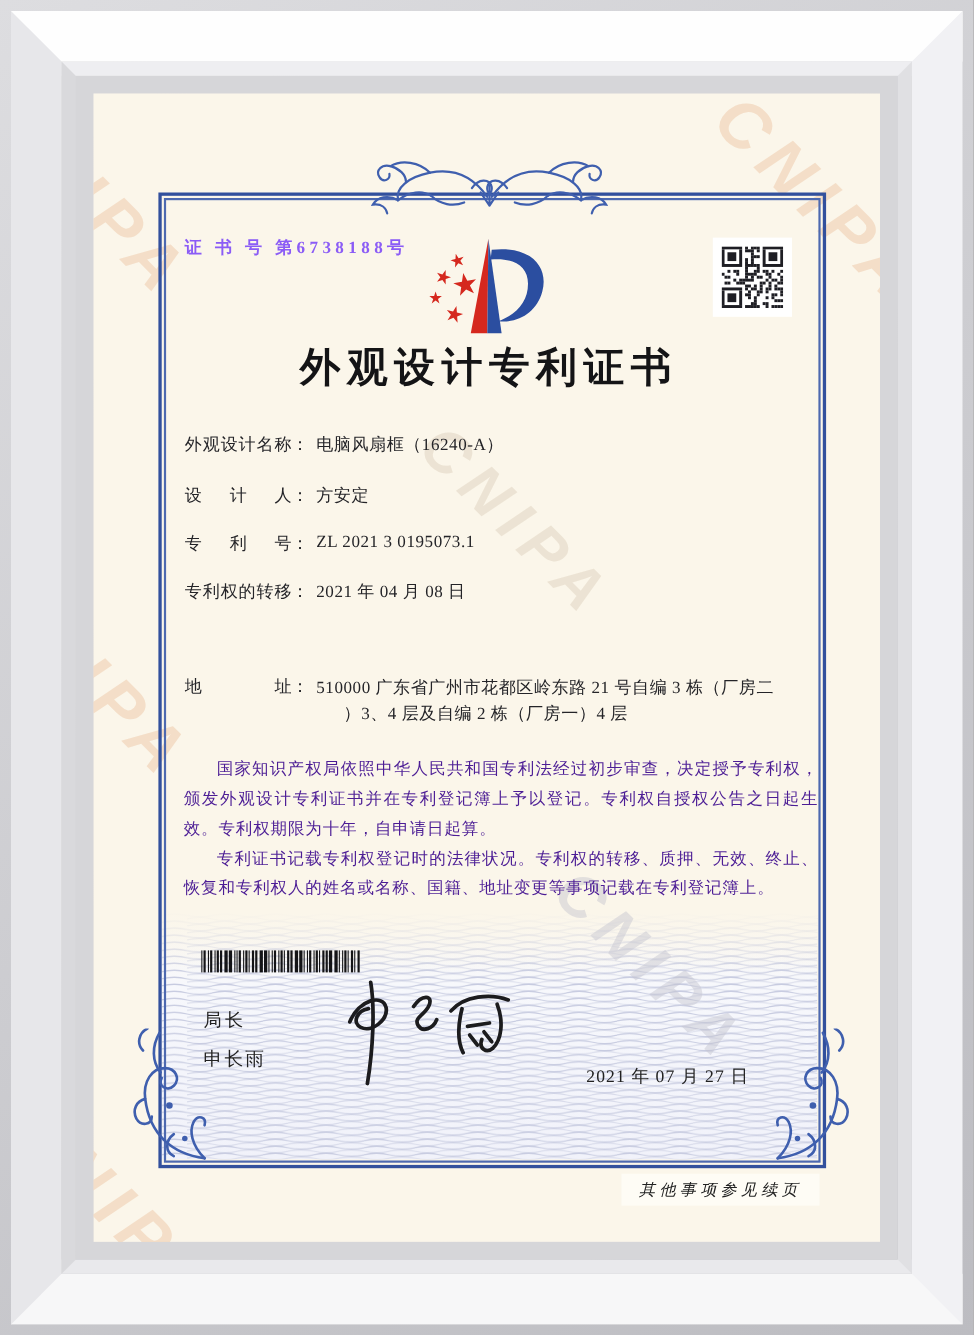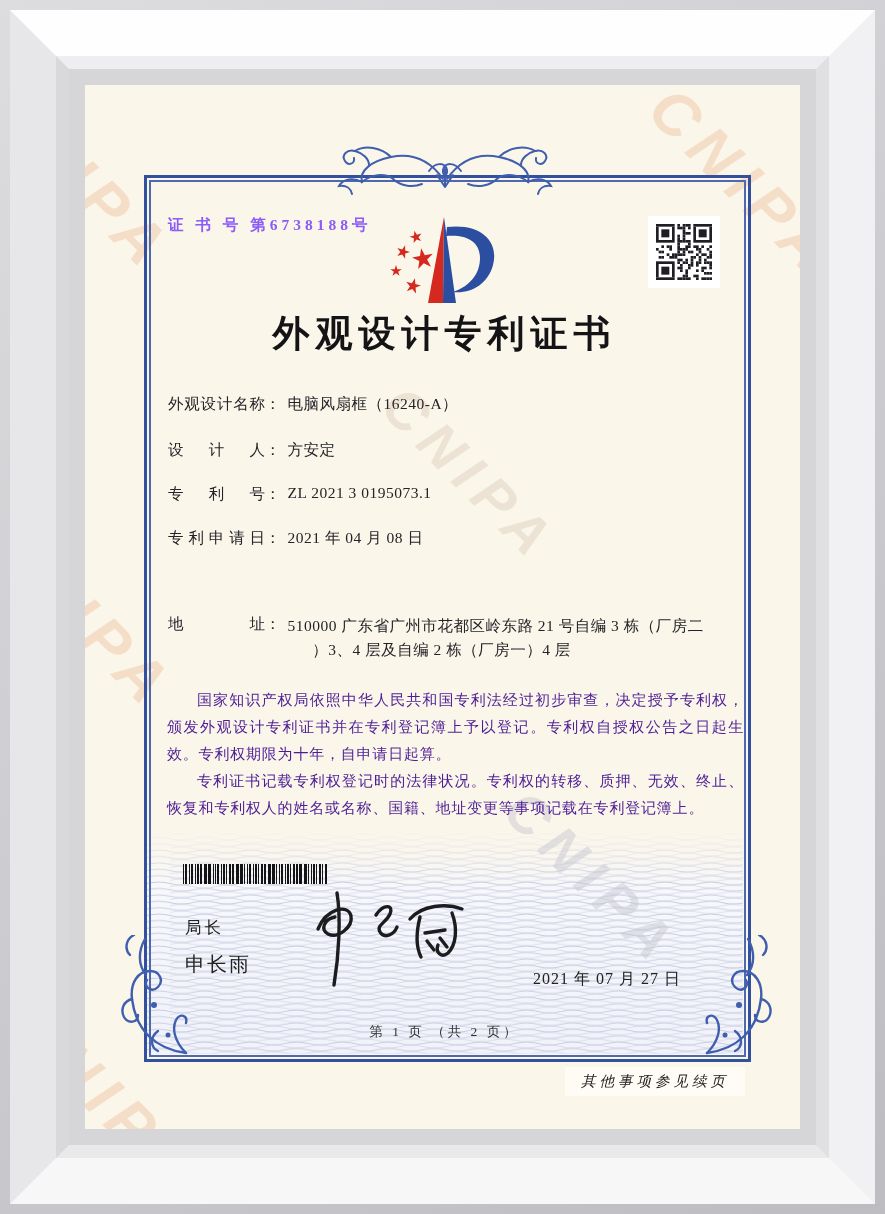--- a/index.html
+++ b/index.html
@@ -53,21 +53,21 @@
   
   .paras{position:absolute;left:82px;top:602px;width:577px;z-index:5;font-size:15px;
          line-height:27px;color:#4c1d95;text-align:justify;}
   .paras p{margin:0;text-indent:2em;letter-spacing:0.8px;}
   
   .barcode{position:absolute;left:98px;top:779px;width:192px;height:20px;z-index:5;
            display:flex;align-items:stretch;}
   .barcode span{display:block;background:#141416;height:100%;}
   .signer-title{position:absolute;left:100px;top:832px;z-index:5;font-size:16.5px;
                 letter-spacing:3px;color:#222;}
-  .signer-name{position:absolute;left:100px;top:866px;z-index:5;font-size:20px;
+  .signer-name{position:absolute;left:100px;top:866px;z-index:5;font-size:17px;
                letter-spacing:2px;color:#222;}
   .signature{position:absolute;left:205px;top:798px;z-index:6;}
   .issue-date{position:absolute;left:432px;top:884px;width:180px;z-index:5;
               text-align:center;font-size:16px;letter-spacing:1px;color:#222;}
   .page-info{position:absolute;left:59px;top:938px;width:601px;z-index:5;text-align:center;
              font-size:13.5px;letter-spacing:3px;color:#333;}
   .cont-note{position:absolute;left:59px;top:982px;width:601px;z-index:5;text-align:right;}
   .cont-note span{display:inline-block;background:#fefcf5;padding:5px 16px;font-size:14.5px;
                   font-style:italic;letter-spacing:4px;color:#222;}
 </style>
@@ -311,21 +311,21 @@
             <div class="row" style="top:309px">
               <span class="lab">外观设计名称</span><span class="col">：</span><span class="val">电脑风扇框（16240-A）</span>
             </div>
             <div class="row" style="top:355px">
               <span class="lab">设计人</span><span class="col">：</span><span class="val">方安定</span>
             </div>
             <div class="row" style="top:399px">
               <span class="lab">专利号</span><span class="col">：</span><span class="val">ZL 2021 3 0195073.1</span>
             </div>
             <div class="row" style="top:443px">
-              <span class="lab">专利申请日</span><span class="col">：</span><span class="val">2021 年 04 月 08 日</span>
+              <span class="lab">专利权的转移</span><span class="col">：</span><span class="val">2021 年 04 月 08 日</span>
             </div>
             <div class="row" style="top:529px">
               <span class="lab">地址</span><span class="col">：</span><span class="val addr-val"><span>510000 广东省广州市花都区岭东路 21 号自编 3 栋（厂房二</span><span class="addr-l2">）3、4 层及自编 2 栋（厂房一）4 层</span></span>
             </div>
 
             <div class="paras">
               <p>国家知识产权局依照中华人民共和国专利法经过初步审查，决定授予专利权，颁发外观设计专利证书并在专利登记簿上予以登记。专利权自授权公告之日起生效。专利权期限为十年，自申请日起算。</p>
               <p>专利证书记载专利权登记时的法律状况。专利权的转移、质押、无效、终止、恢复和专利权人的姓名或名称、国籍、地址变更等事项记载在专利登记簿上。</p>
             </div>
 
@@ -389,21 +389,20 @@
                 <path d="M120,36 C132,22 156,20 172,26"></path>
                 <path d="M130,34 C126,50 126,64 131,74"></path>
                 <path d="M162,30 C168,46 166,62 158,70 C152,75 145,70 148,62"></path>
                 <path d="M135,50 L155,47"></path>
                 <path d="M137,58 l7,9 M150,55 l7,9"></path>
               </g>
             </svg>
 
             <div class="issue-date">2021 年 07 月 27 日</div>
 
-            <div class="page-info">第 1 页 （共 2 页）</div>
 
             <div class="cont-note">
               <span>其他事项参见续页</span>
             </div>
 
           </div>
         </div>
       </div>
     </div>
   </div>

